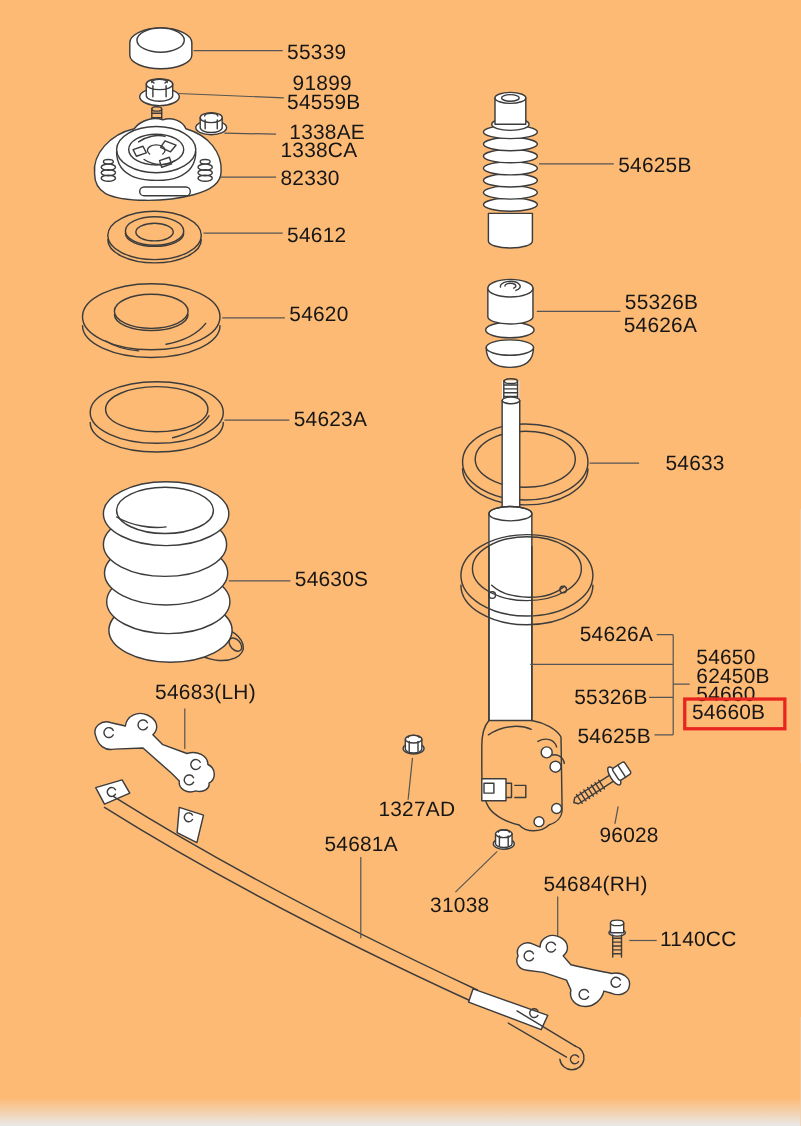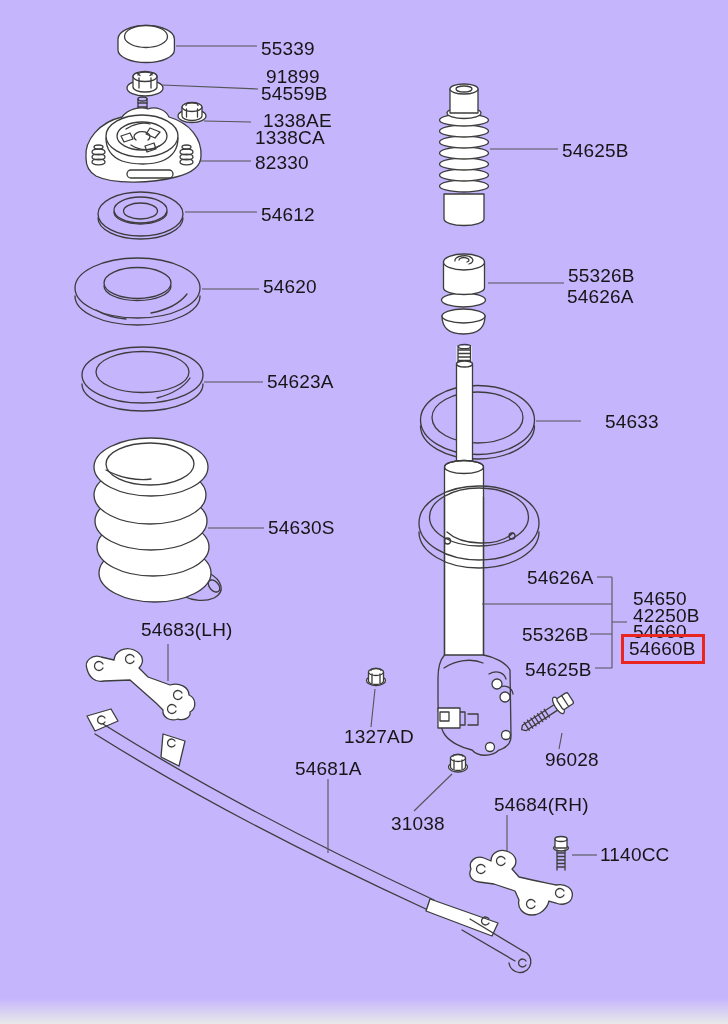--- a/index.html
+++ b/index.html
@@ -1,27 +1,27 @@
 <!DOCTYPE html>
 <html style="--red: #e8251e; --ink: #161616; --line: #3c3c3c;"><head>
 <meta charset="utf-8">
 <style>
   :root{ --red:#e8251e; --ink:#161616; --line:#3c3c3c; --leader:#555555; }
   html,body{margin:0;padding:0;background:#dddddd;}
-  .stage{position:relative;width:728px;height:1024px;background:#c4b5fd;overflow:hidden;
+  .stage{position:relative;width:728px;height:1024px;background:#fdba74;overflow:hidden;
          font-family:"Liberation Sans", sans-serif;}
   svg.art{position:absolute;left:0;top:0;}
   svg.art *{vector-effect:non-scaling-stroke;}
   .st{fill:none;stroke:var(--line);stroke-width:1.3;stroke-linecap:round;stroke-linejoin:round;}
   .wf{fill:#ffffff;stroke:var(--line);stroke-width:1.3;stroke-linejoin:round;}
   .fill-only{fill:#ffffff;stroke:none;}
   .ld{fill:none;stroke:var(--leader);stroke-width:1.1;}
   .lbl{position:absolute;font-size:19px;line-height:21px;color:var(--ink);white-space:nowrap;
        letter-spacing:.2px;}
-  .boxed{position:absolute;border:3px solid var(--red);padding:1px 6px 2px 5px;}
+  .boxed{position:absolute;border:3px solid var(--red);padding:1px 16px 2px 5px;}
   .boxed .lbl-in{font-size:19px;line-height:21px;color:var(--ink);white-space:nowrap;letter-spacing:.2px;}
   .bottom-fade{position:absolute;left:0;bottom:0;width:728px;height:26px;
        background:linear-gradient(to bottom, rgba(234,234,234,0), #e9e9e9);}
 </style>
 </head>
 <body>
 
 <div class="stage">
 
 <svg class="art" width="728" height="1024" viewBox="0 0 728 1024">
@@ -286,21 +286,21 @@
 <div class="lbl" style="left:600px;top:844px">1140CC</div>
 <div class="lbl" style="left:545px;top:749px">96028</div>
 <div class="lbl" style="left:562px;top:140px">54625B</div>
 <div class="lbl" style="left:568px;top:265px">55326B</div>
 <div class="lbl" style="left:567px;top:286px">54626A</div>
 <div class="lbl" style="left:605px;top:411px">54633</div>
 <div class="lbl" style="left:527px;top:567px">54626A</div>
 <div class="lbl" style="left:522px;top:624px">55326B</div>
 <div class="lbl" style="left:525px;top:659px">54625B</div>
 <div class="lbl" style="left:633px;top:588px">54650</div>
-<div class="lbl" style="left:633px;top:605px">42250B</div>
+<div class="lbl" style="left:633px;top:605px">62450B</div>
 <div class="lbl" style="left:633px;top:621px">54660</div>
 
 <div class="boxed" style="left:621px;top:634px">
   <span class="lbl-in">54660B</span>
 </div>
 
 <div class="bottom-fade"></div>
 
 </div>
 

